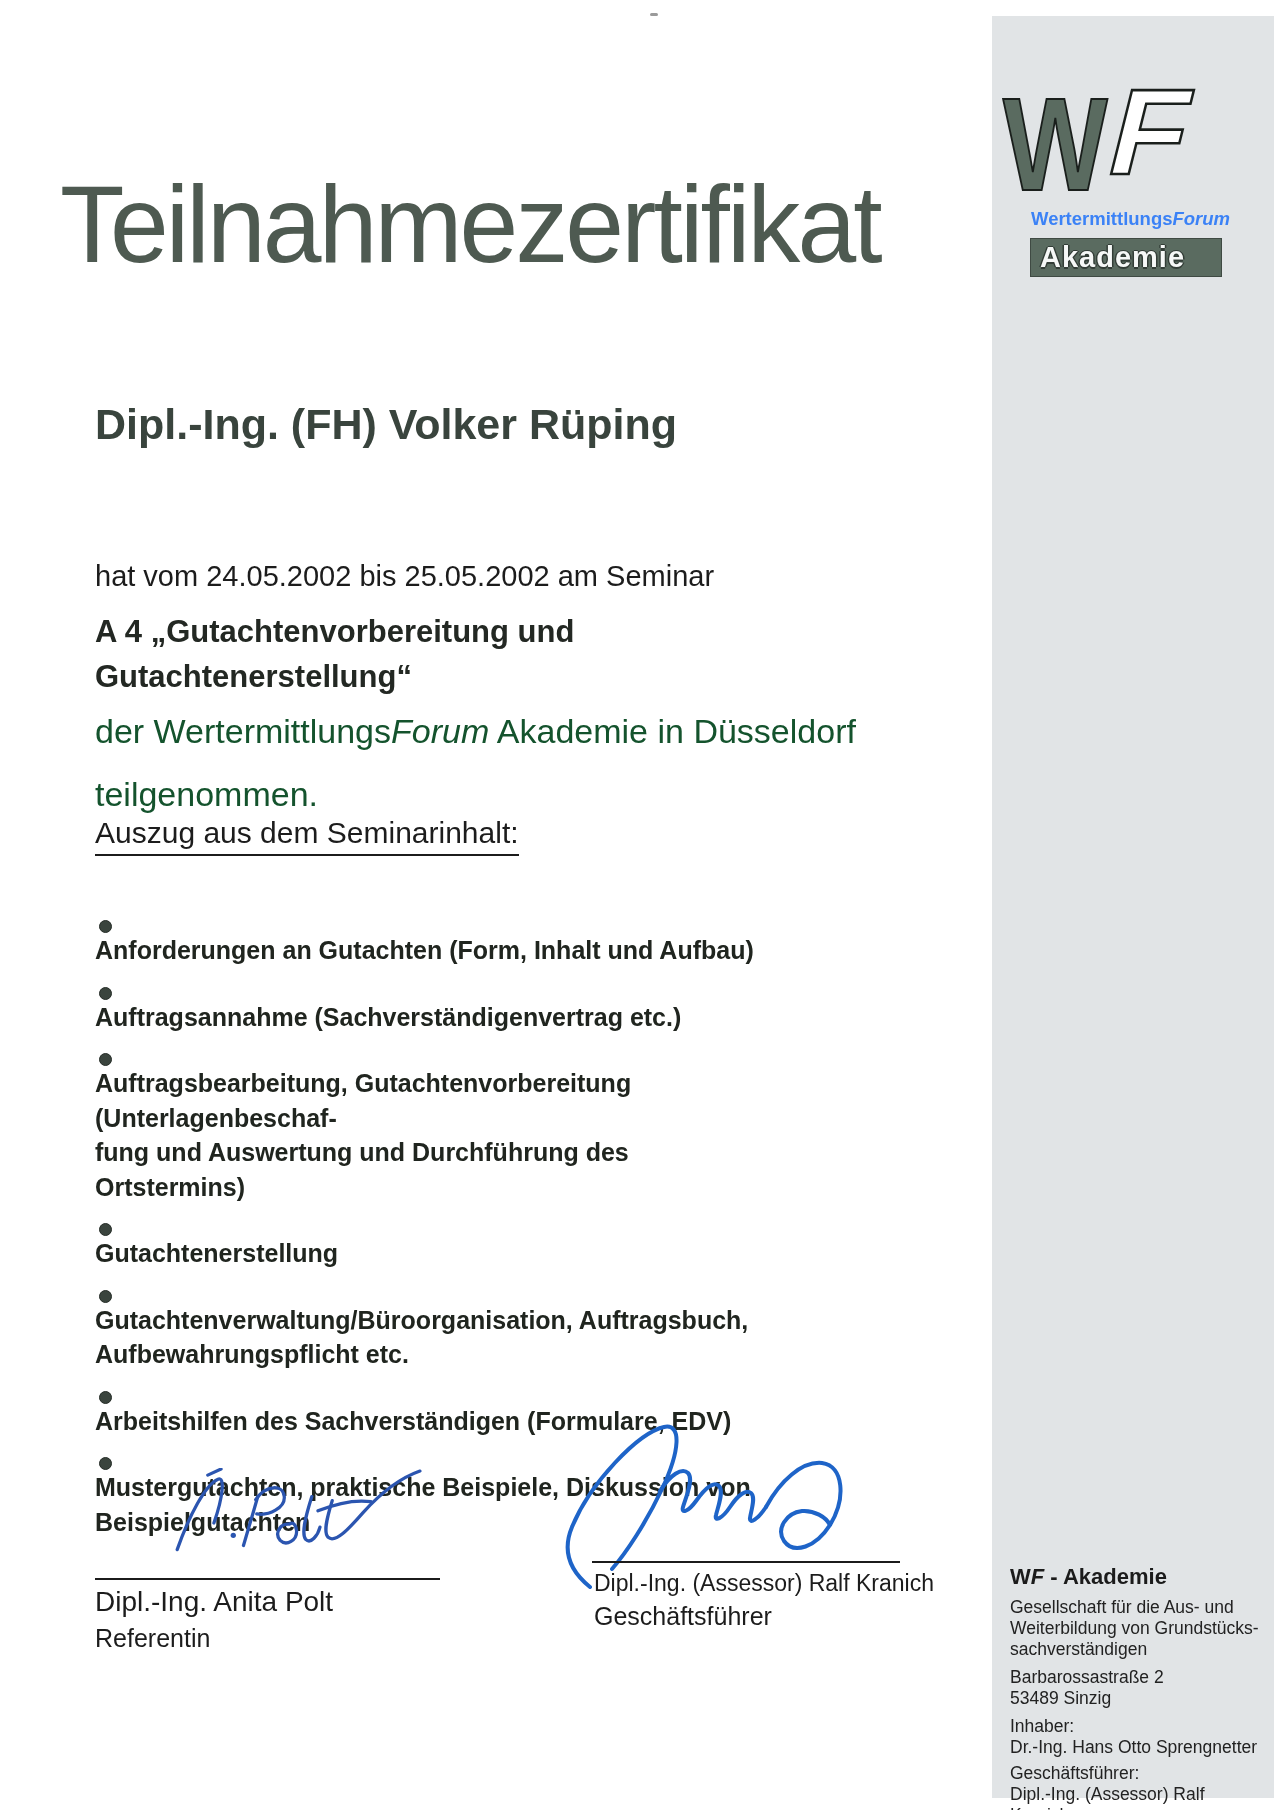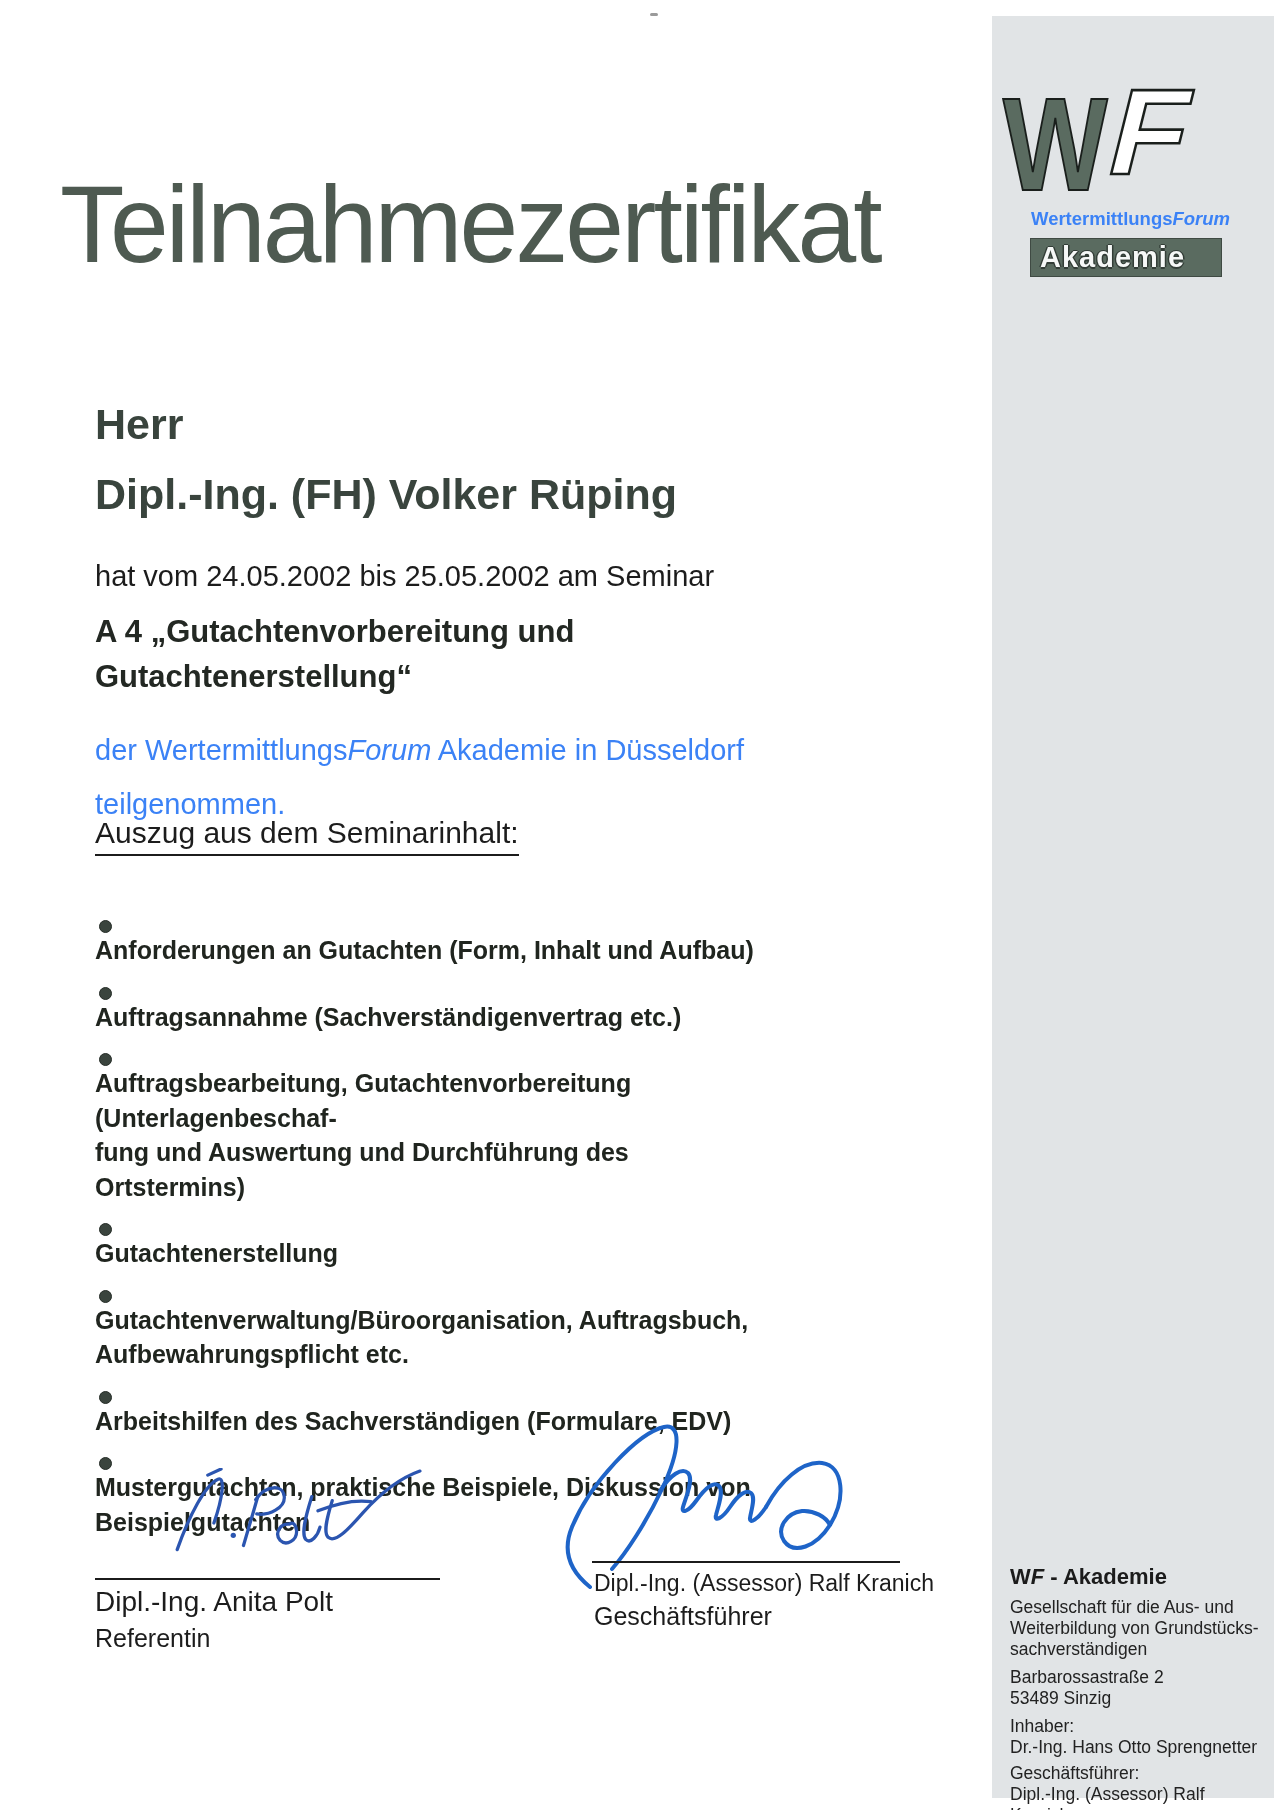--- a/index.html
+++ b/index.html
@@ -19,21 +19,21 @@
   .banner{position:absolute;left:1030px;top:238px;width:192px;height:39px;background:#5a6b60;border:1px solid #3f4a43;box-sizing:border-box;display:flex;align-items:center;}
   .banner span{font-size:29px;font-weight:bold;color:#f6f8f7;padding-left:9px;letter-spacing:1px;
     text-shadow:-1.5px 0 #333d37, 1.5px 0 #333d37, 0 -1.5px #333d37, 0 1.5px #333d37;}
 
   
   .doc-title{position:absolute;left:60px;top:160px;margin:0;font-size:110px;font-weight:normal;color:#4e5a51;
     letter-spacing:-3px;white-space:nowrap;transform:scaleX(0.96);transform-origin:left top;}
   .recipient{position:absolute;left:95px;top:390px;font-size:43px;font-weight:bold;color:#39443d;line-height:1.62;}
   .dates-line{position:absolute;left:95px;top:560px;font-size:29px;color:#1c1c1c;white-space:nowrap;}
   .seminar-title{position:absolute;left:95px;top:610px;font-size:31px;font-weight:bold;color:#232823;line-height:1.45;}
-  .academy-lines{position:absolute;left:95px;top:724px;font-size:29px;color:#3b82f6;line-height:1.85;}
+  .academy-lines{position:absolute;left:95px;top:700px;font-size:34px;color:#14532d;line-height:1.85;}
   .academy-lines .it{font-style:italic;}
   .section-heading{position:absolute;left:95px;top:816px;font-size:30px;color:#1c1c1c;}
   .section-heading span{display:inline-block;border-bottom:2px solid #1c1c1c;padding-bottom:4px;}
 
   .topics{position:absolute;left:95px;top:910px;width:680px;}
   .topic{display:flex;margin-bottom:9px;flex-direction:column;}
   .bullet{flex:0 0 auto;width:11px;height:11px;border-radius:50%;background:#3a443d;border:1px solid #252c27;margin:10px 26px 0 4px;}
   .topic-text{font-size:25px;font-weight:bold;color:#20251f;line-height:1.38;}
 
   .place-date{position:absolute;left:95px;top:1395px;font-size:29px;color:#1c1c1c;}
@@ -73,21 +73,20 @@
     </g>
   </svg>
   <div class="wordmark"><span>Wertermittlungs</span><span class="it">Forum</span></div>
   <div class="banner">
       <span>Akademie</span>
     </div>
 
   <h1 class="doc-title">Teilnahmezertifikat</h1>
 
   <div class="recipient">
-    <div>Herr</div>
     <div>Dipl.-Ing. (FH) Volker Rüping</div>
   </div>
 
   <div class="dates-line">hat vom 24.05.2002 bis 25.05.2002 am Seminar</div>
 
   <div class="seminar-title">
     <div>A 4 „Gutachtenvorbereitung und</div>
     <div>Gutachtenerstellung“</div>
   </div>
 

